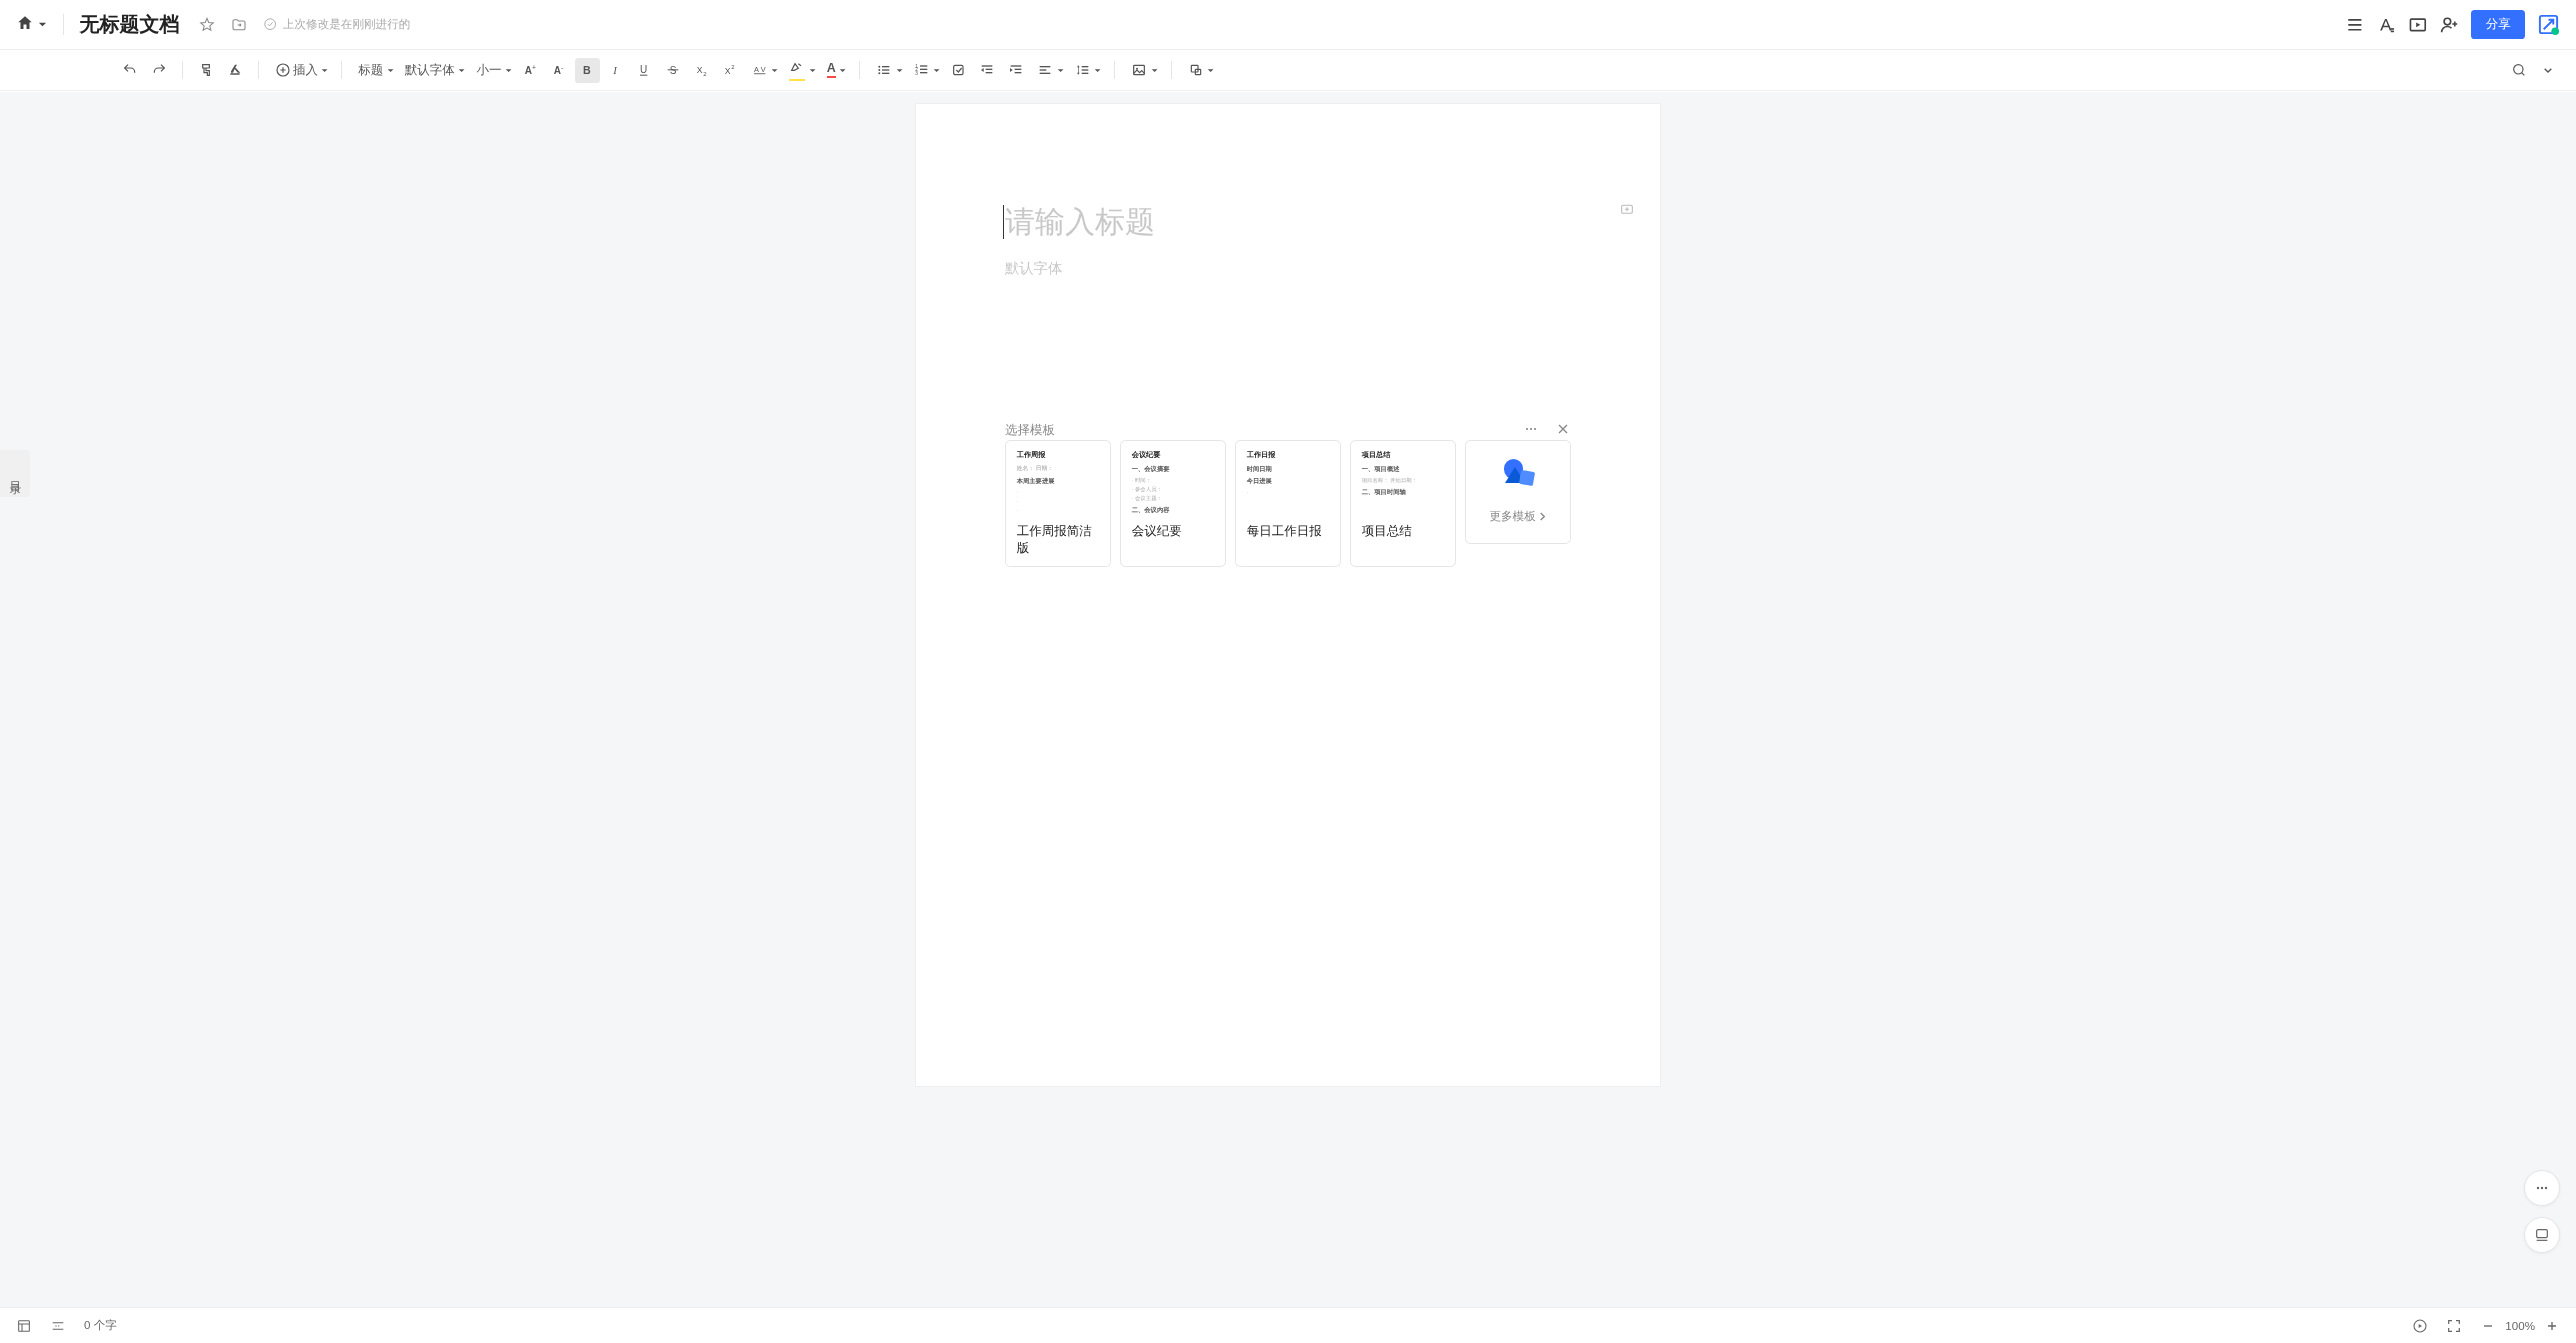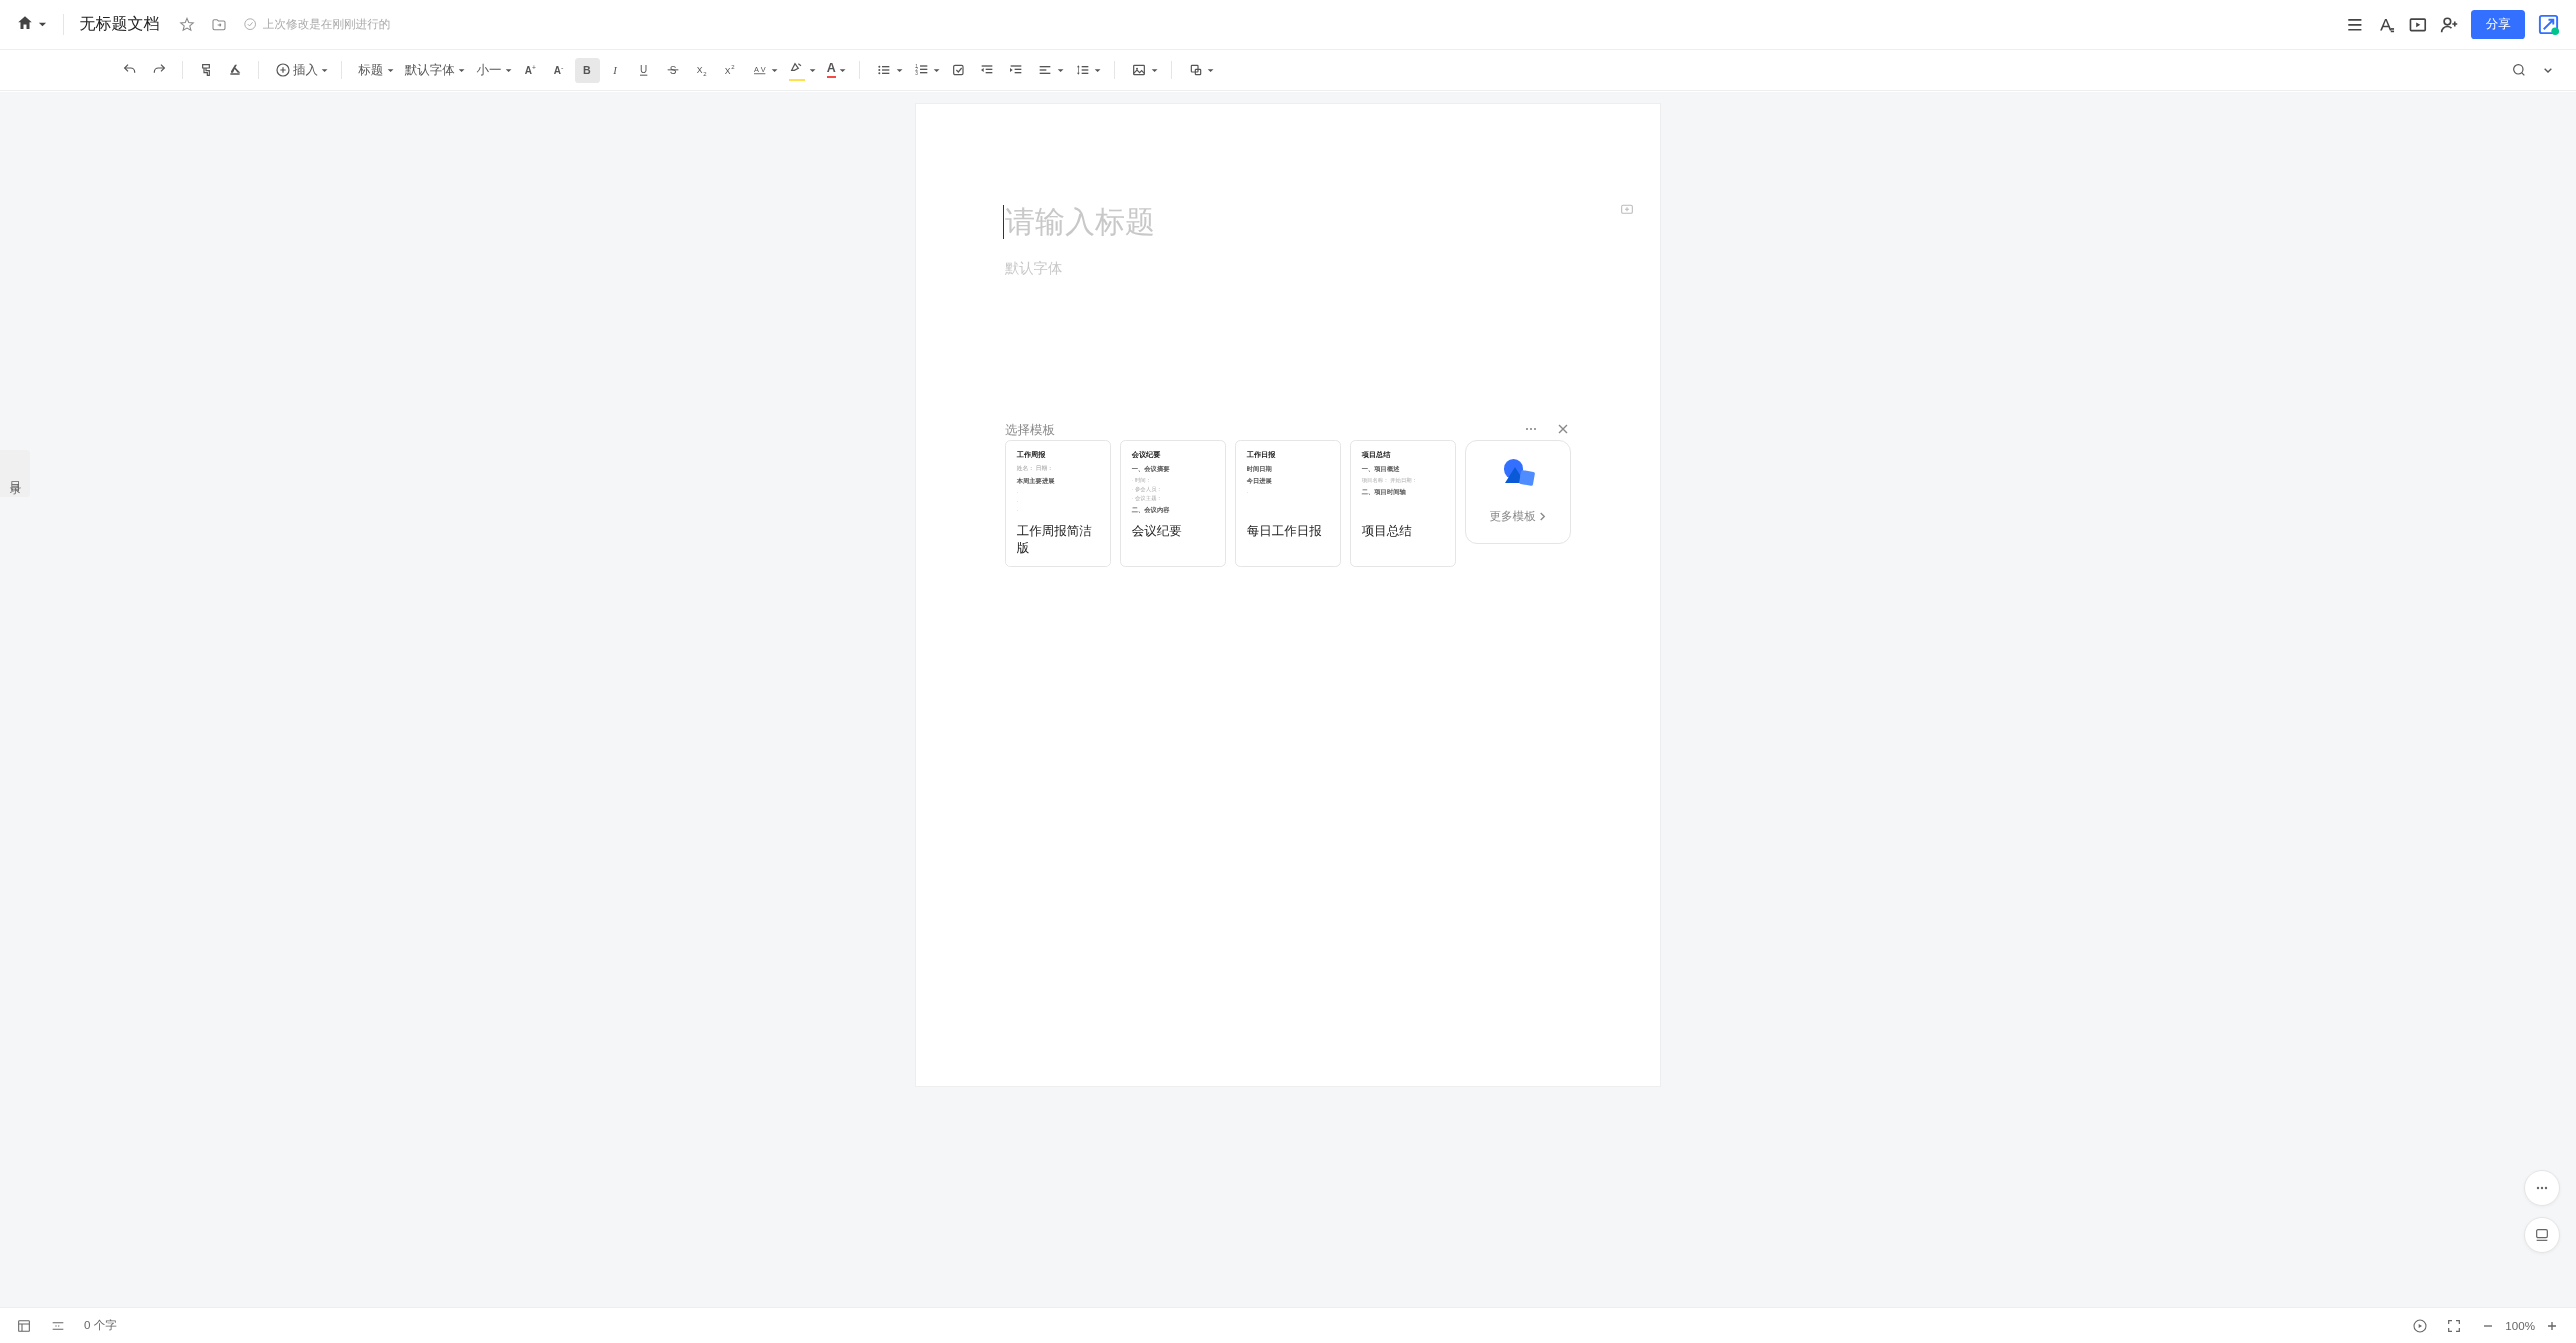--- a/index.html
+++ b/index.html
@@ -25,22 +25,22 @@
   display: flex;
   align-items: center;
   gap: 3.6px;
   cursor: pointer;
   color: #444;
 }
 .home-icon svg { width: 18px; height: 18px; }
 .caret-down svg { width: 9px; height: 9px; }
 .divider-v { width: 0.9px; height: 21.5px; background: #e5e5e5; margin: 0 16px; }
 .doc-title {
-  font-size: 16px;
-  font-weight: 400;
+  font-size: 20px;
+  font-weight: 700;
   color: #222;
 }
 .header-icons {
   display: flex;
   align-items: center;
   gap: 16px;
   margin-left: 19.7px;
   color: #888;
 }
 .header-icons .ico { cursor: pointer; display: flex; }
@@ -225,21 +225,20 @@
   color: #222;
   background: #fff;
 }
 .template-card.more {
   display: flex;
   flex-direction: column;
   align-items: center;
   justify-content: center;
   height: 104px;
   gap: 21px;
-  border-radius: 12px;
 }
 .more-shapes { position: relative; width: 36px; height: 29px; }
 .more-shapes .circle { width: 19.7px; height: 19.7px; border-radius: 50%; background: #3370ff; position: absolute; left: 3.6px; top: 0; }
 .more-shapes .tri { width: 0; height: 0; border-left: 10.7px solid transparent; border-right: 10.7px solid transparent; border-bottom: 16px solid #0a59d6; position: absolute; left: 5.4px; top: 8px; }
 .more-shapes .sq { width: 14.3px; height: 14.3px; background: #4e8cff; transform: rotate(10deg); position: absolute; left: 19.7px; top: 11.6px; border-radius: 1.8px;}
 .more-label { font-size: 11.6px; color: #888; display: flex; align-items: center; gap: 1.8px; }
 .more-label svg { width: 9px; height: 9px; }
 
 
 .float-right {

